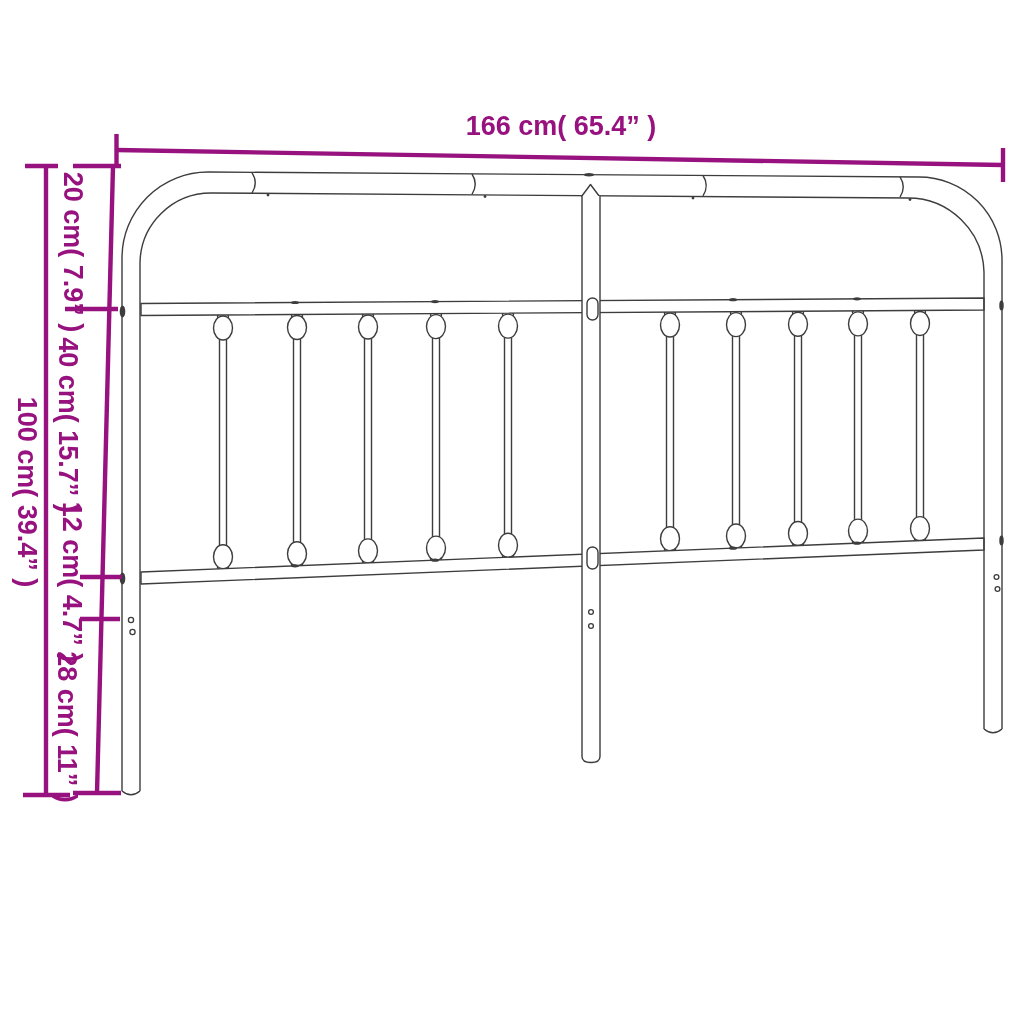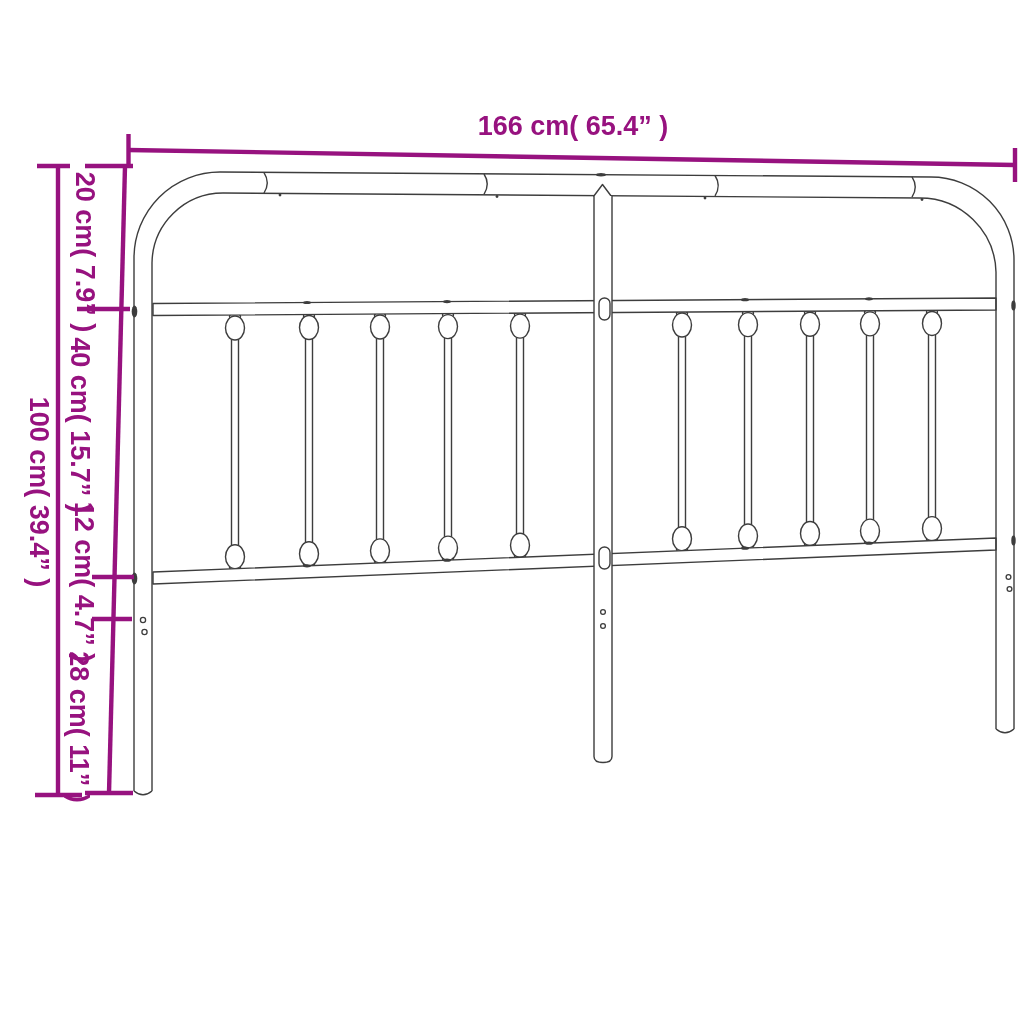--- a/index.html
+++ b/index.html
@@ -1,17 +1,17 @@
 <!DOCTYPE html>
 <html style="--dim: #97127F; --line: #3d3d3d; --bg: #ffffff;"><head>
 <meta charset="utf-8">
 <style>
   :root { --dim:#97127F; --line:#3d3d3d; --bg:#ffffff; }
   html,body { margin:0; padding:0; background:var(--bg); }
-  .stage { width:1012px; height:1024px; position:relative; background:var(--bg); overflow:hidden;padding-left:12px; }
+  .stage { width:1012px; height:1024px; position:relative; background:var(--bg); overflow:hidden; }
   svg { display:block; }
   .ink { stroke:var(--line); stroke-width:1.4; fill:none; stroke-linejoin:round; }
   .ink-white { stroke:var(--line); stroke-width:1.4; fill:#ffffff; stroke-linejoin:round; }
   .ink-fill { fill:var(--line); stroke:none; }
   .hole { stroke:var(--line); stroke-width:1.3; fill:#ffffff; }
   .dim-stroke { stroke:var(--dim); stroke-width:4.4; fill:none; stroke-linecap:butt; }
   .dim-label {
     font-family:"Liberation Sans","DejaVu Sans",sans-serif;
     font-size:27px; font-weight:700; fill:var(--dim);
     text-anchor:middle; dominant-baseline:central;

